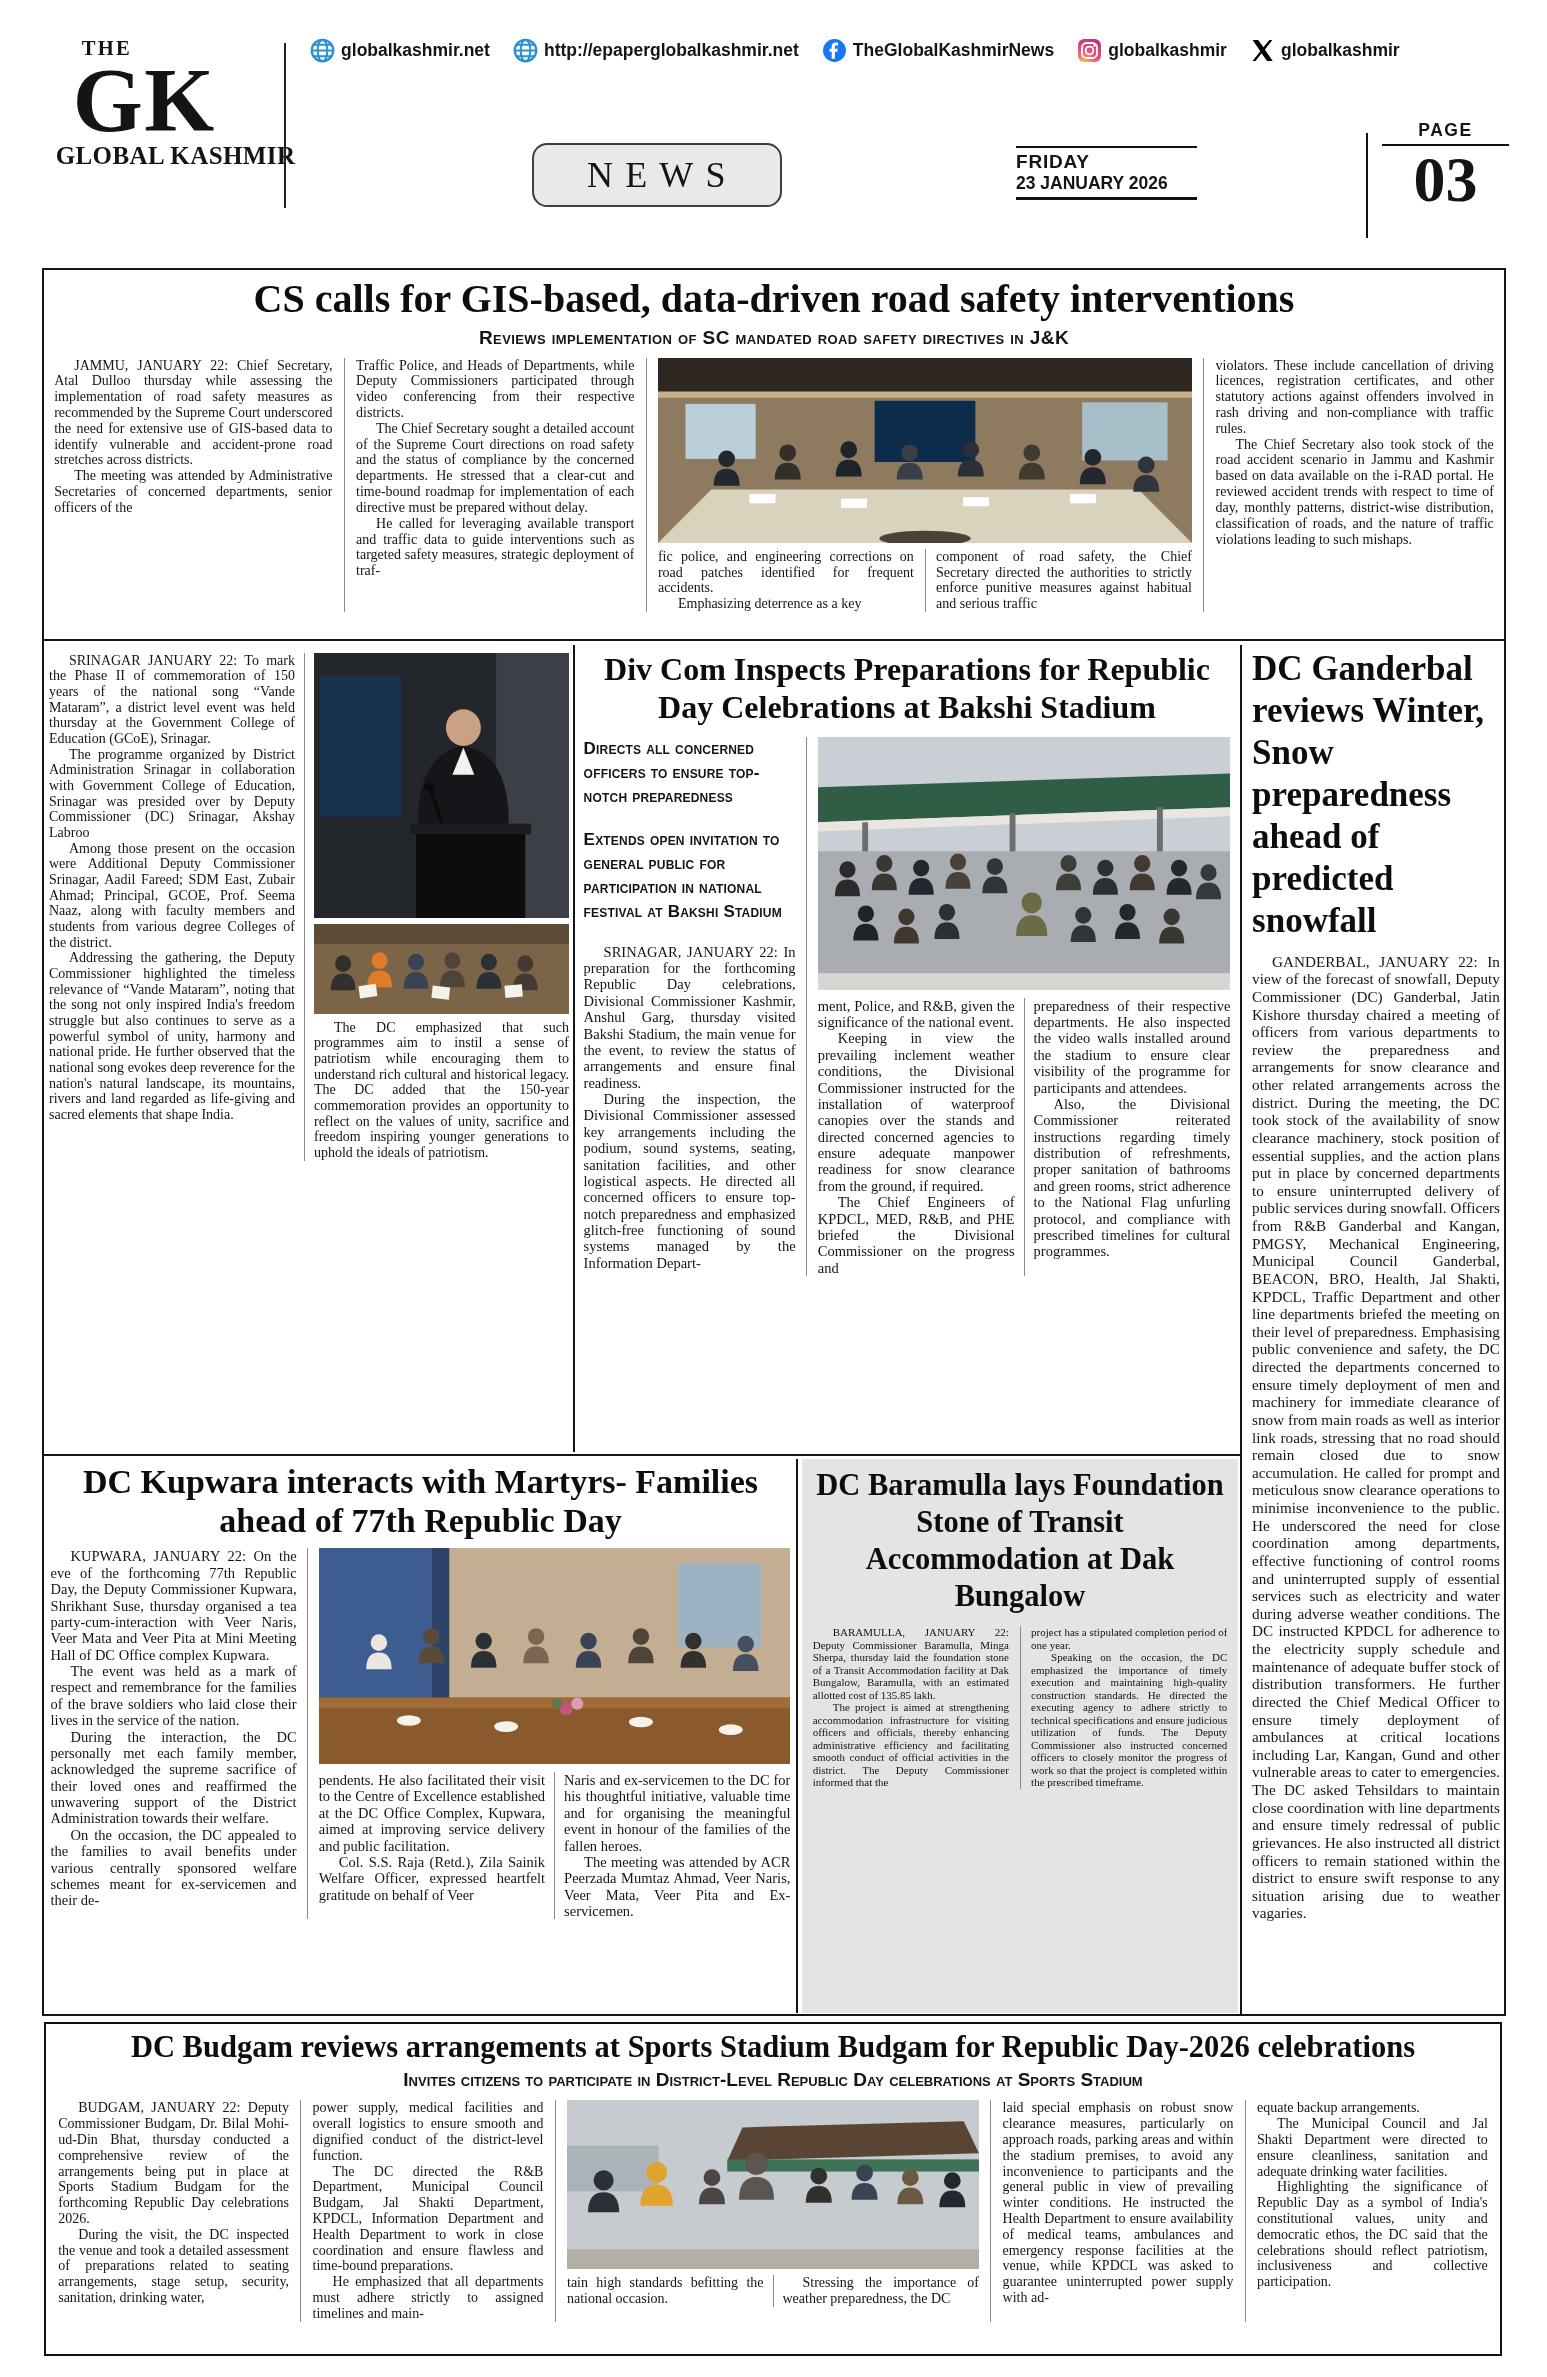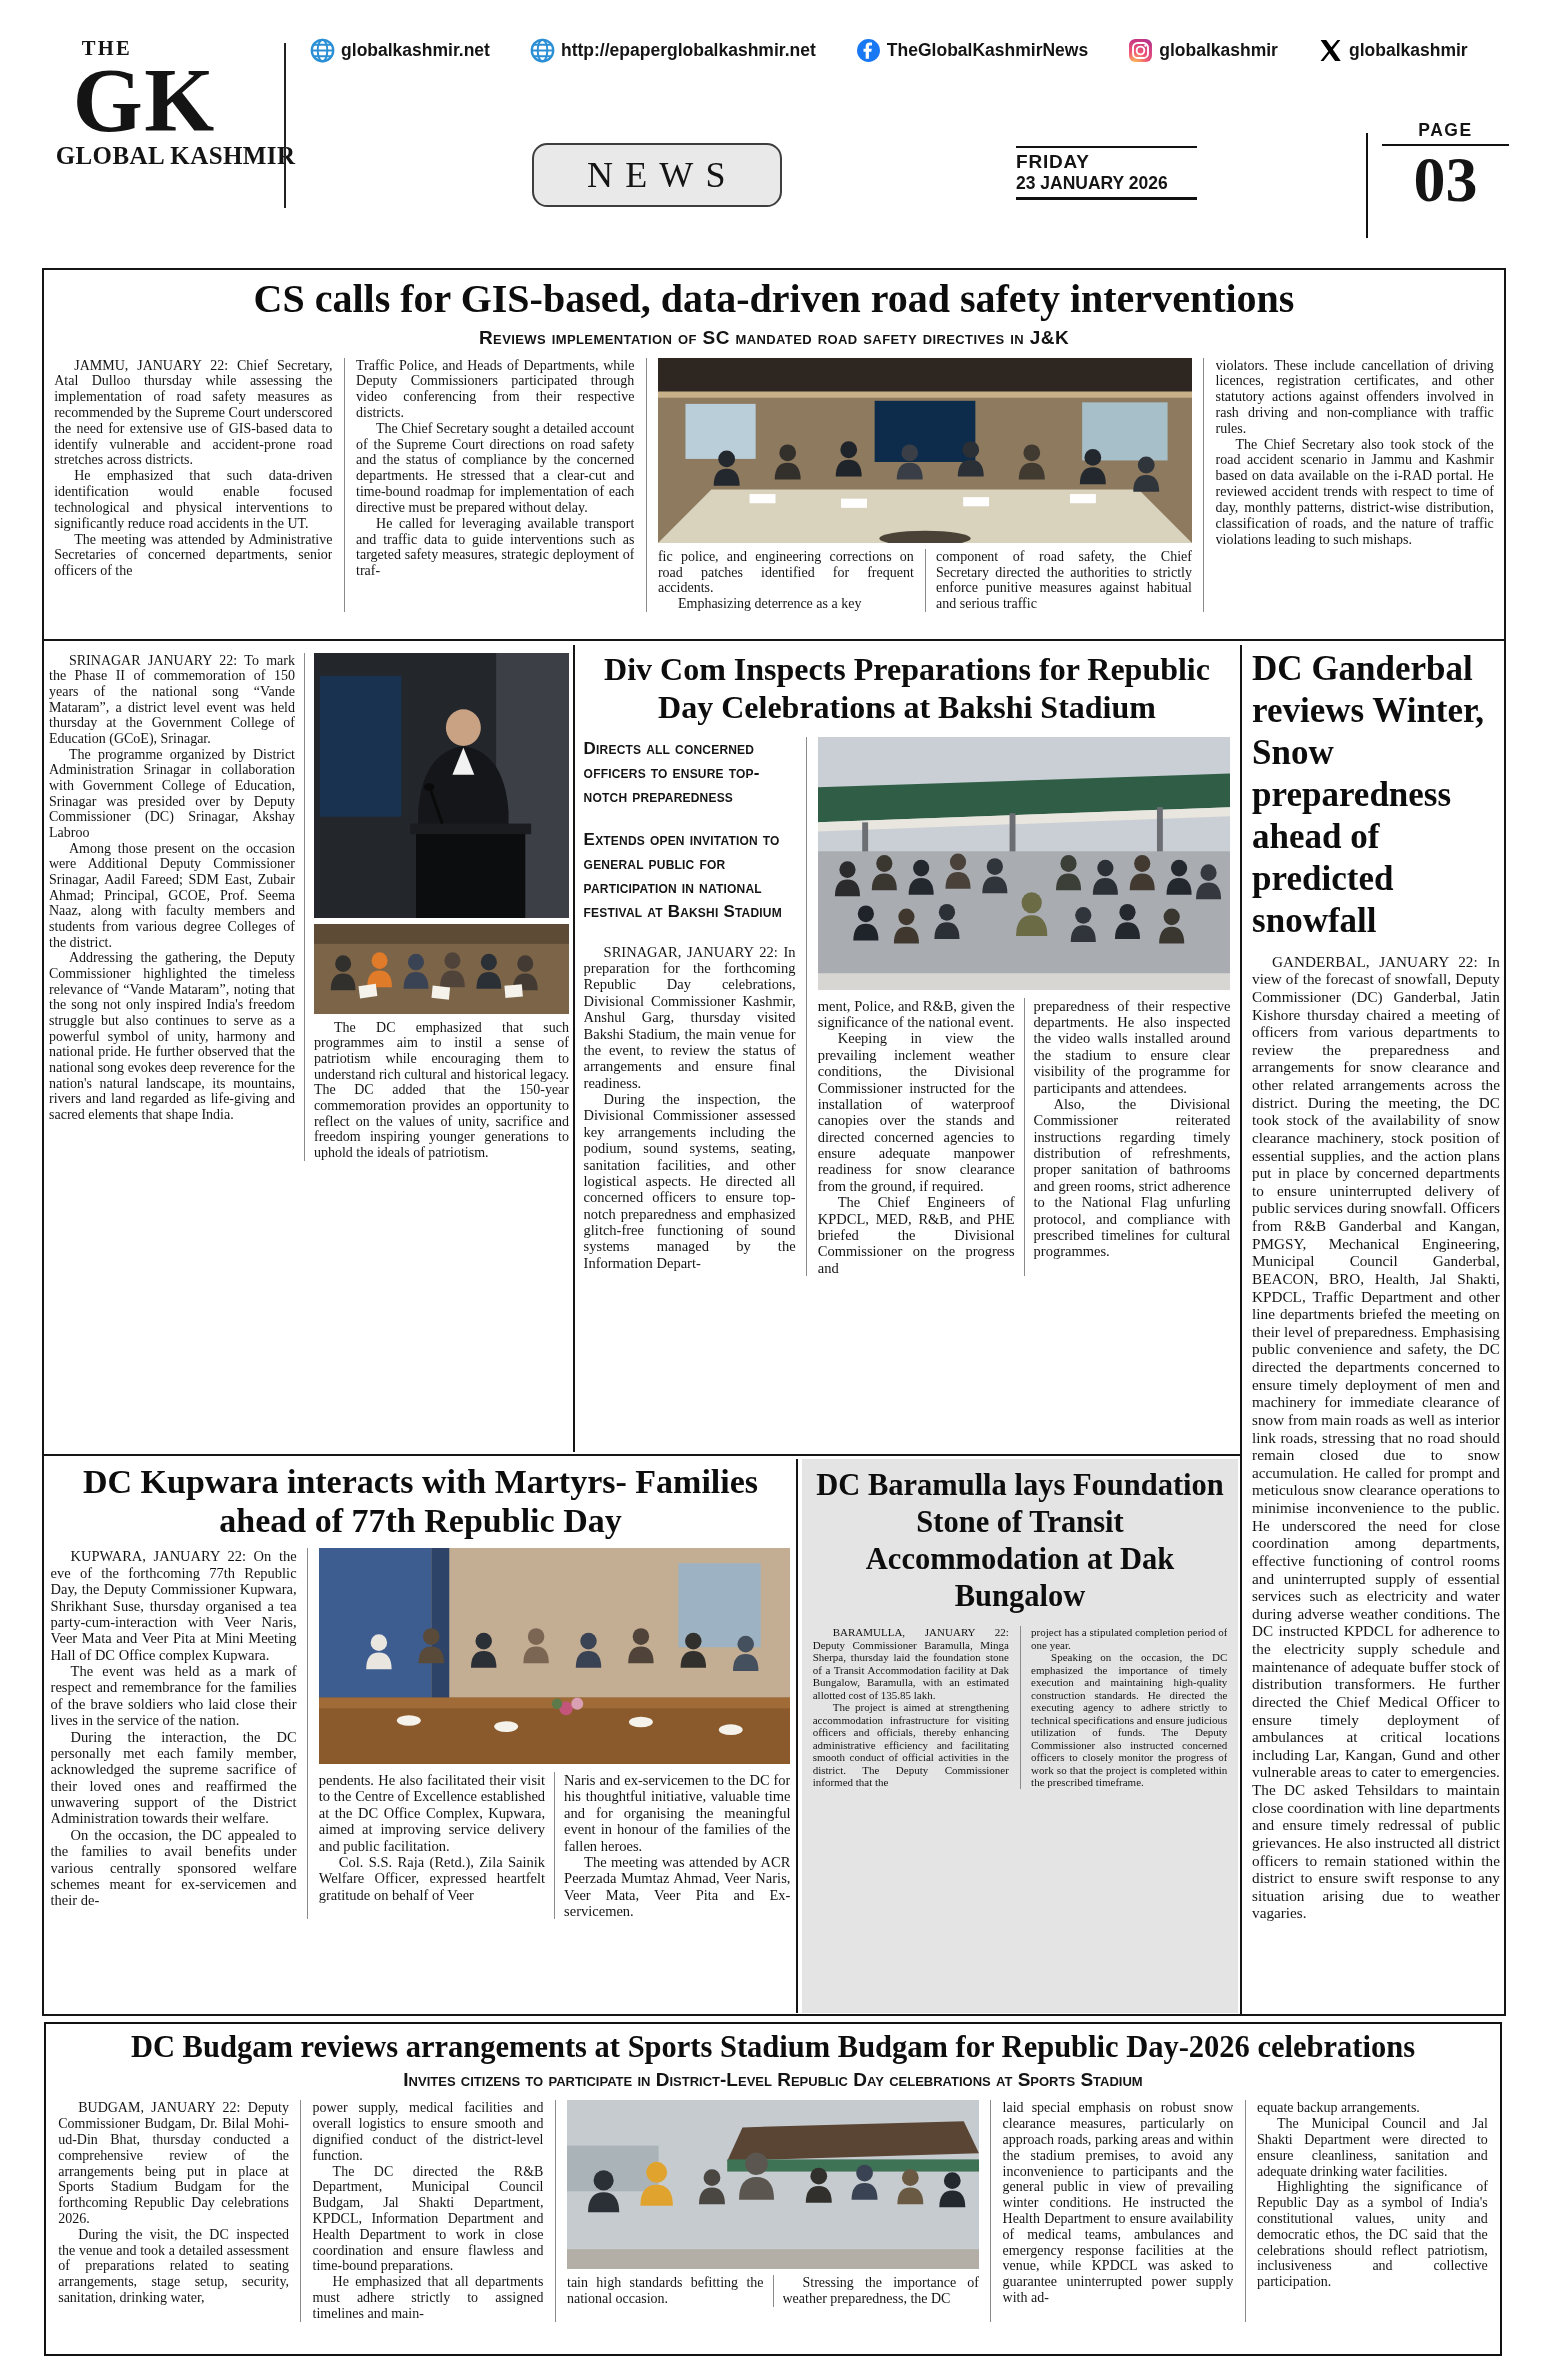--- a/index.html
+++ b/index.html
@@ -17,21 +17,21 @@
       font-family:"Liberation Serif",serif;color:#0d0d0d}
   .sc{font-variant:small-caps;font-family:"Liberation Sans",sans-serif;font-weight:bold}
 
   
   .masthead{position:absolute;left:42px;top:32px;width:1464px;height:233px}
   .brand{position:absolute;left:13.7px;top:4.6px;width:223px}
   .brand-the{font-size:20.6px;letter-spacing:2.3px;margin-left:26px;font-weight:bold}
   .brand-gk{font-size:90px;line-height:.92;font-weight:bold;letter-spacing:1.5px;margin-left:17px}
   .brand-name{font-size:25px;letter-spacing:0.4px;font-weight:bold;white-space:nowrap}
   .brand-divider{position:absolute;left:242px;top:10.7px;width:1.5px;height:165px;background:#222}
-  .social-row{position:absolute;left:268px;top:6.1px;display:flex;gap:40px;align-items:center}
+  .social-row{position:absolute;left:268px;top:6.1px;display:flex;gap:23px;align-items:center}
   .soc{display:flex;align-items:center;gap:6.1px}
   .soc svg{width:25px;height:25px;display:block}
   .slabel{font-family:"Liberation Sans",sans-serif;font-weight:bold;font-size:17.5px;white-space:nowrap}
   .news-badge{position:absolute;left:490px;top:111px;width:250px;height:64px;
       border:2.3px solid #3e3e3e;border-radius:15.2px;background:#e9e9e9;
       display:flex;align-items:center;justify-content:center;
       font-size:36px;letter-spacing:12.2px;font-family:"Liberation Serif",serif;padding-left:10.7px}
   .date-block{position:absolute;left:974px;top:111px;width:181px;text-align:left;
       font-family:"Liberation Sans",sans-serif;font-weight:bold}
   .date-block .l{height:2.3px;background:#111;margin:3px 0}
@@ -203,21 +203,20 @@
 <div class="rule" style="left:573px;top:645px;width:1.5px;height:807px"></div>
 <div class="rule" style="left:1240px;top:645px;width:1.5px;height:1369px"></div>
 <div class="rule" style="left:796px;top:1459px;width:1.5px;height:554px"></div>
 
 <section class="cs">
   <h1 class="hl cs-hl">CS calls for GIS-based, data-driven road safety interventions</h1>
   <div class="cs-sub sc">Reviews implementation of SC mandated road safety directives in J&amp;K</div>
   <div class="cs-body">
     <div class="col txt">
         <p>JAMMU, JANUARY 22: Chief Secretary, Atal Dulloo thursday while assessing the implementation of road safety measures as recommended by the Supreme Court underscored the need for extensive use of GIS-based data to identify vulnerable and accident-prone road stretches across districts.</p>
-        <p>He emphasized that such data-driven identification would enable focused technological and physical interventions to significantly reduce road accidents in the UT.</p>
         <p>The meeting was attended by Administrative Secretaries of concerned departments, senior officers of the</p>
       </div>
     <div class="vr"></div>
     <div class="col txt cont">
         <p>Traffic Police, and Heads of Departments, while Deputy Commissioners participated through video conferencing from their respective districts.</p>
         <p>The Chief Secretary sought a detailed account of the Supreme Court directions on road safety and the status of compliance by the concerned departments. He stressed that a clear-cut and time-bound roadmap for implementation of each directive must be prepared without delay.</p>
         <p>He called for leveraging available transport and traffic data to guide interventions such as targeted safety measures, strategic deployment of traf-</p>
       </div>
     <div class="vr"></div>
     <div class="cs-photoblock">

